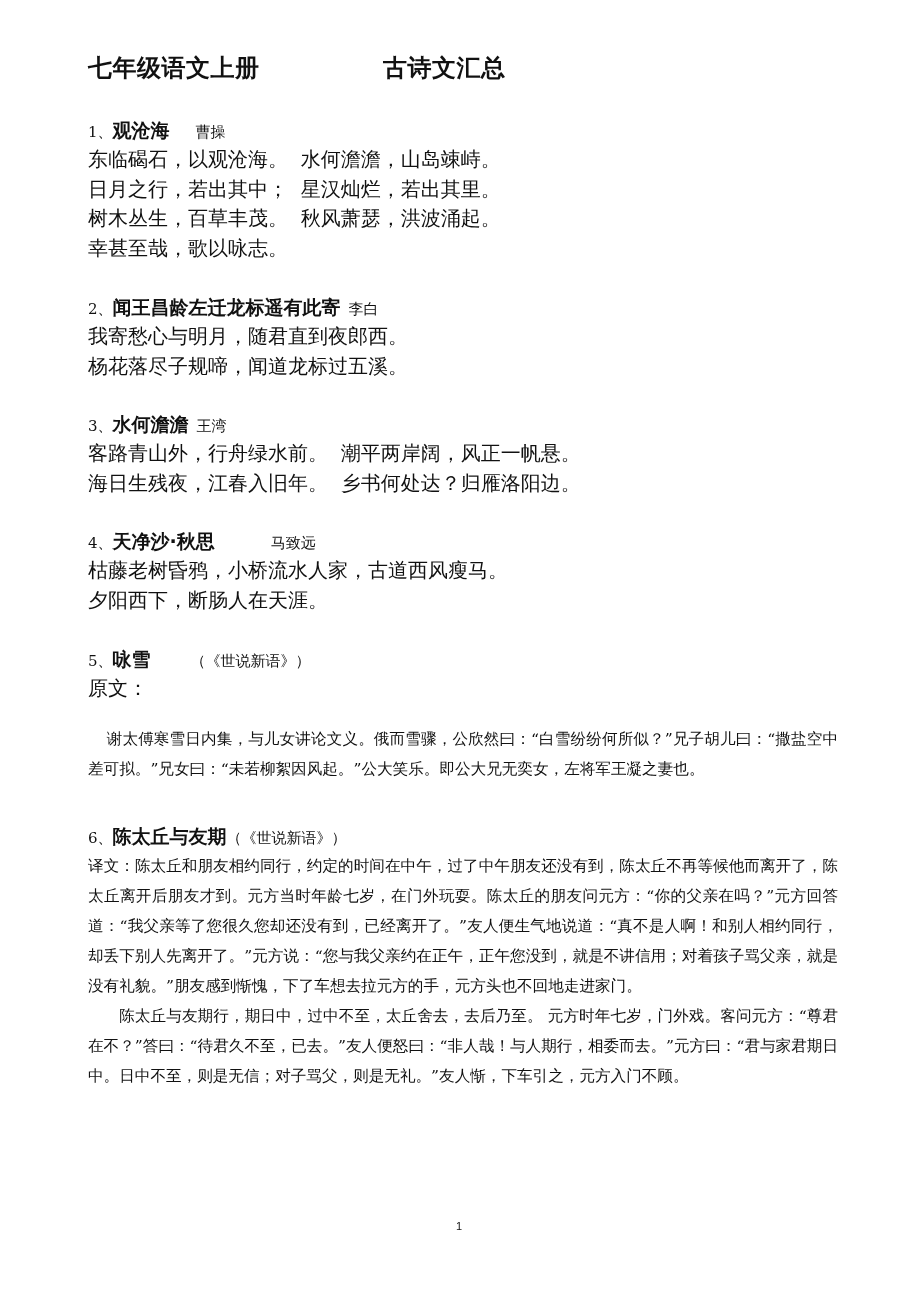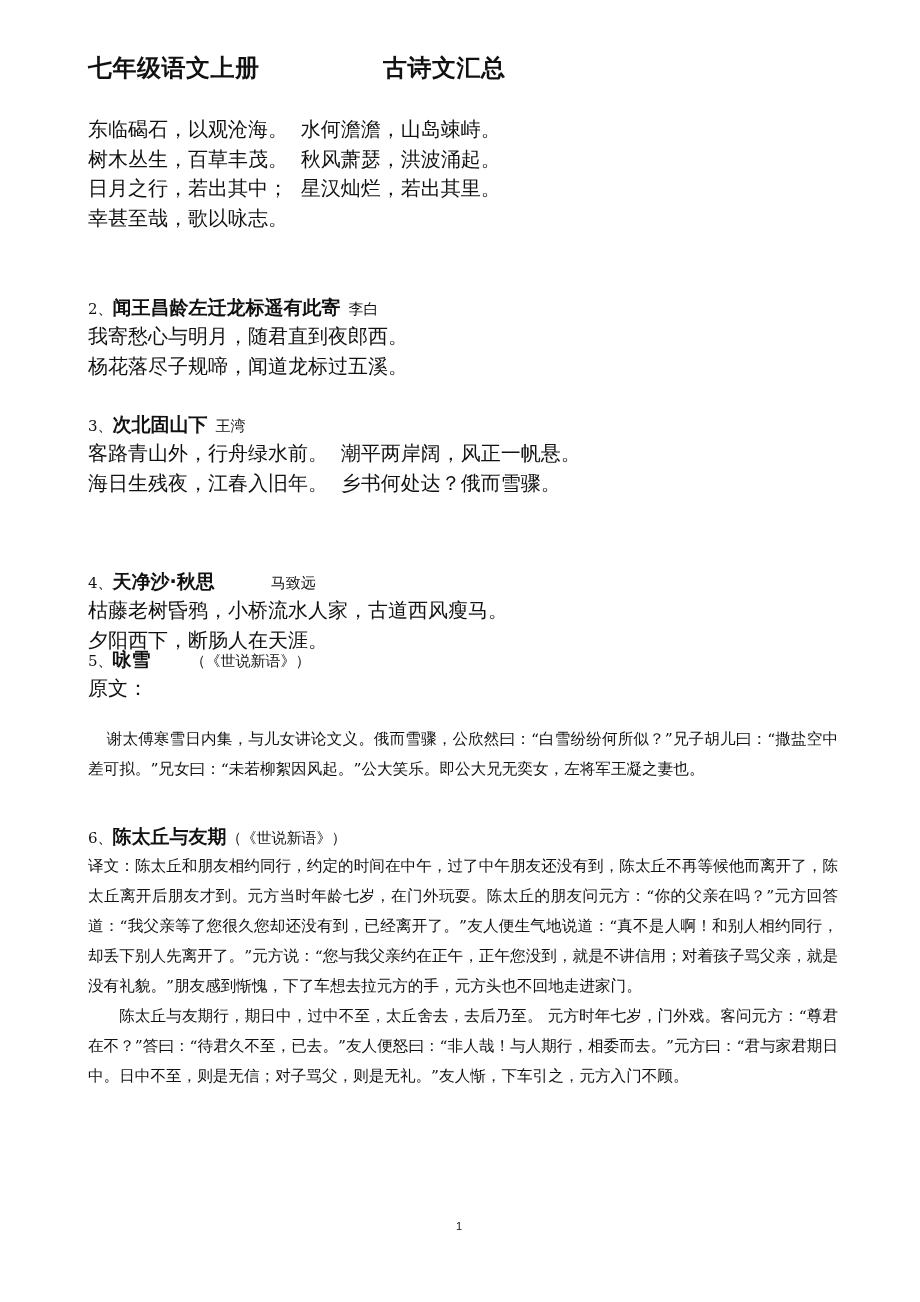--- a/index.html
+++ b/index.html
@@ -31,43 +31,46 @@
 <body>
 
 <div class="page">
 
   <div class="title-row">
     <span class="main">七年级语文上册</span>
     <span class="sub">古诗文汇总</span>
   </div>
 
   <div class="section" style="top:103px;">
+    <div class="heading">
+      <span class="num">1、</span><span class="htitle">观沧海</span><span class="gap1"></span><span class="author">曹操</span>
+    </div>
     <div class="line" style="white-space:pre;">东临碣石，以观沧海。  水何澹澹，山岛竦峙。</div>
+    <div class="line" style="white-space:pre;">日月之行，若出其中；  星汉灿烂，若出其里。</div>
     <div class="line" style="white-space:pre;">树木丛生，百草丰茂。  秋风萧瑟，洪波涌起。</div>
-    <div class="line" style="white-space:pre;">日月之行，若出其中；  星汉灿烂，若出其里。</div>
     <div class="line" style="white-space:pre;">幸甚至哉，歌以咏志。</div>
   </div>
 
   <div class="section" style="top:280px;">
     <div class="heading">
       <span class="num">2、</span><span class="htitle">闻王昌龄左迁龙标遥有此寄</span><span class="gap2"></span><span class="author">李白</span>
     </div>
     <div class="line">我寄愁心与明月，随君直到夜郎西。</div>
     <div class="line">杨花落尽子规啼，闻道龙标过五溪。</div>
   </div>
 
   <div class="section" style="top:397px;">
     <div class="heading">
-      <span class="num">3、</span><span class="htitle">次北固山下</span><span class="gap2"></span><span class="author">王湾</span>
+      <span class="num">3、</span><span class="htitle">水何澹澹</span><span class="gap2"></span><span class="author">王湾</span>
     </div>
     <div class="line" style="white-space:pre;">客路青山外，行舟绿水前。  潮平两岸阔，风正一帆悬。</div>
-    <div class="line" style="white-space:pre;">海日生残夜，江春入旧年。  乡书何处达？俄而雪骤。</div>
+    <div class="line" style="white-space:pre;">海日生残夜，江春入旧年。  乡书何处达？归雁洛阳边。</div>
   </div>
 
-  <div class="section" style="top:514px;margin-top:40px;">
+  <div class="section" style="top:514px;">
     <div class="heading">
       <span class="num">4、</span><span class="htitle">天净沙·秋思</span><span class="gap3"></span><span class="author">马致远</span>
     </div>
     <div class="line">枯藤老树昏鸦，小桥流水人家，古道西风瘦马。</div>
     <div class="line">夕阳西下，断肠人在天涯。</div>
   </div>
 
   <div class="section" style="top:632px;">
     <div class="heading">
       <span class="num">5、</span><span class="htitle">咏雪</span><span class="gap4"></span><span class="author">（《世说新语》）</span>

